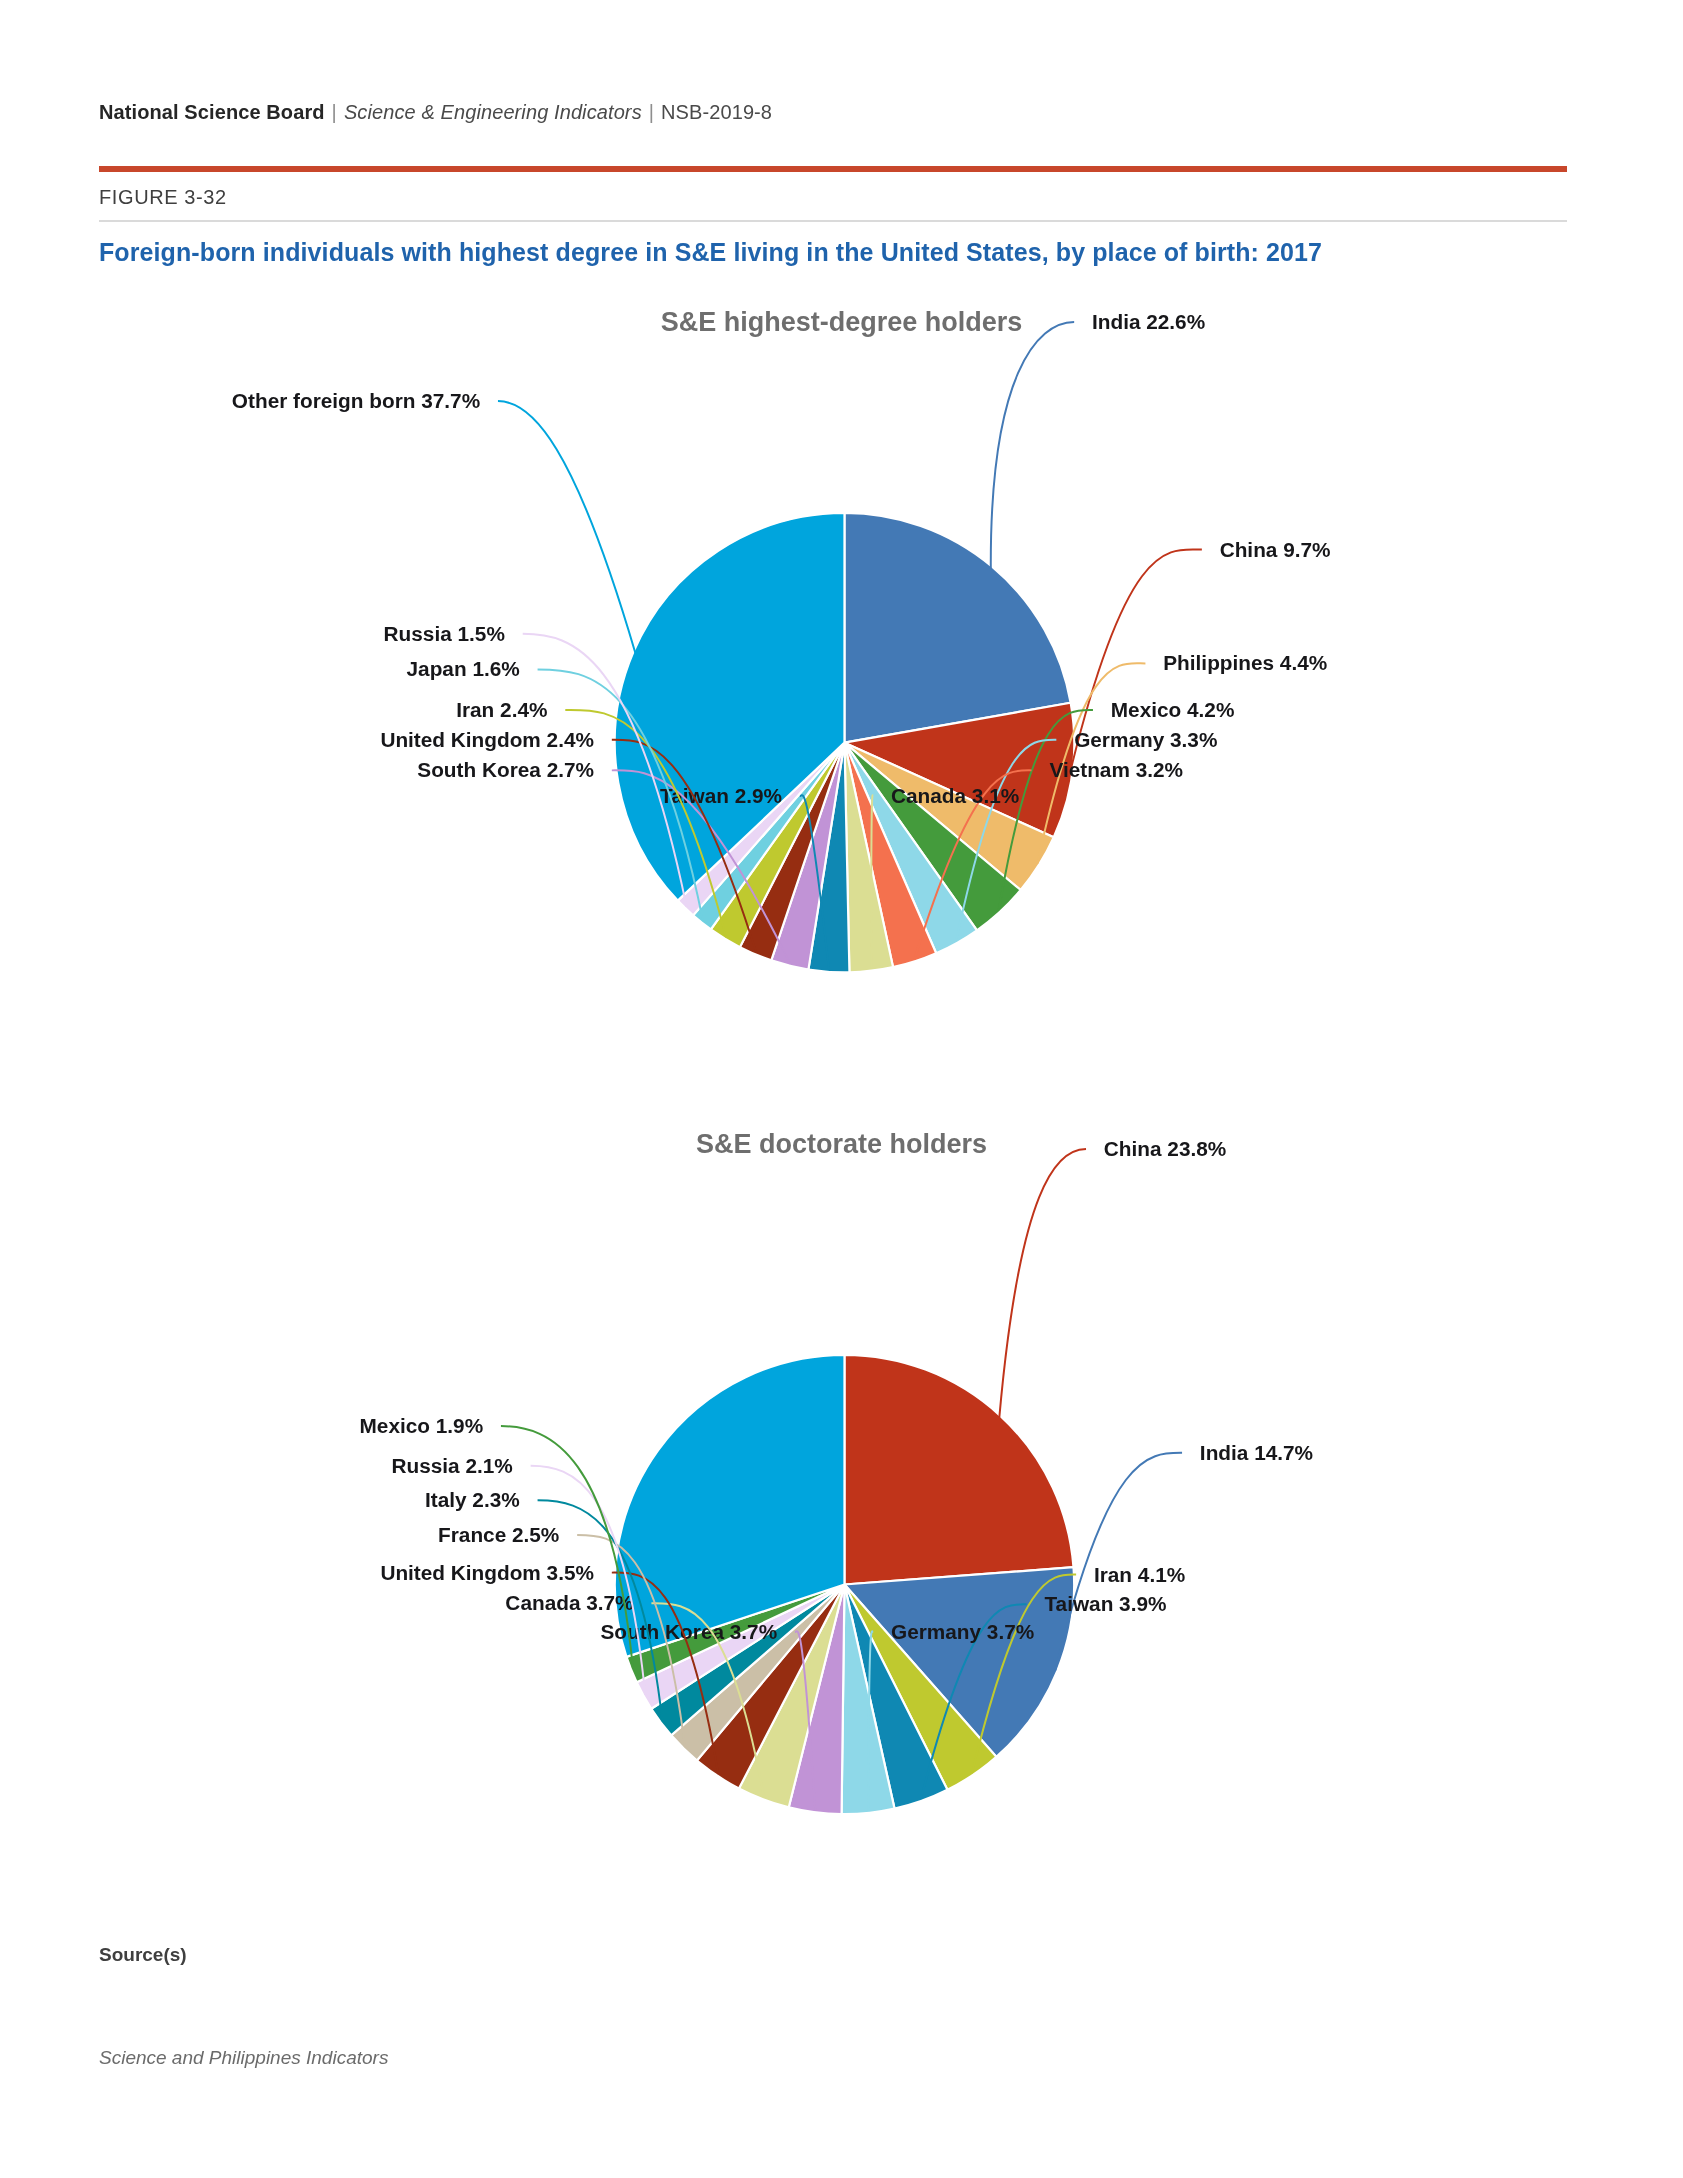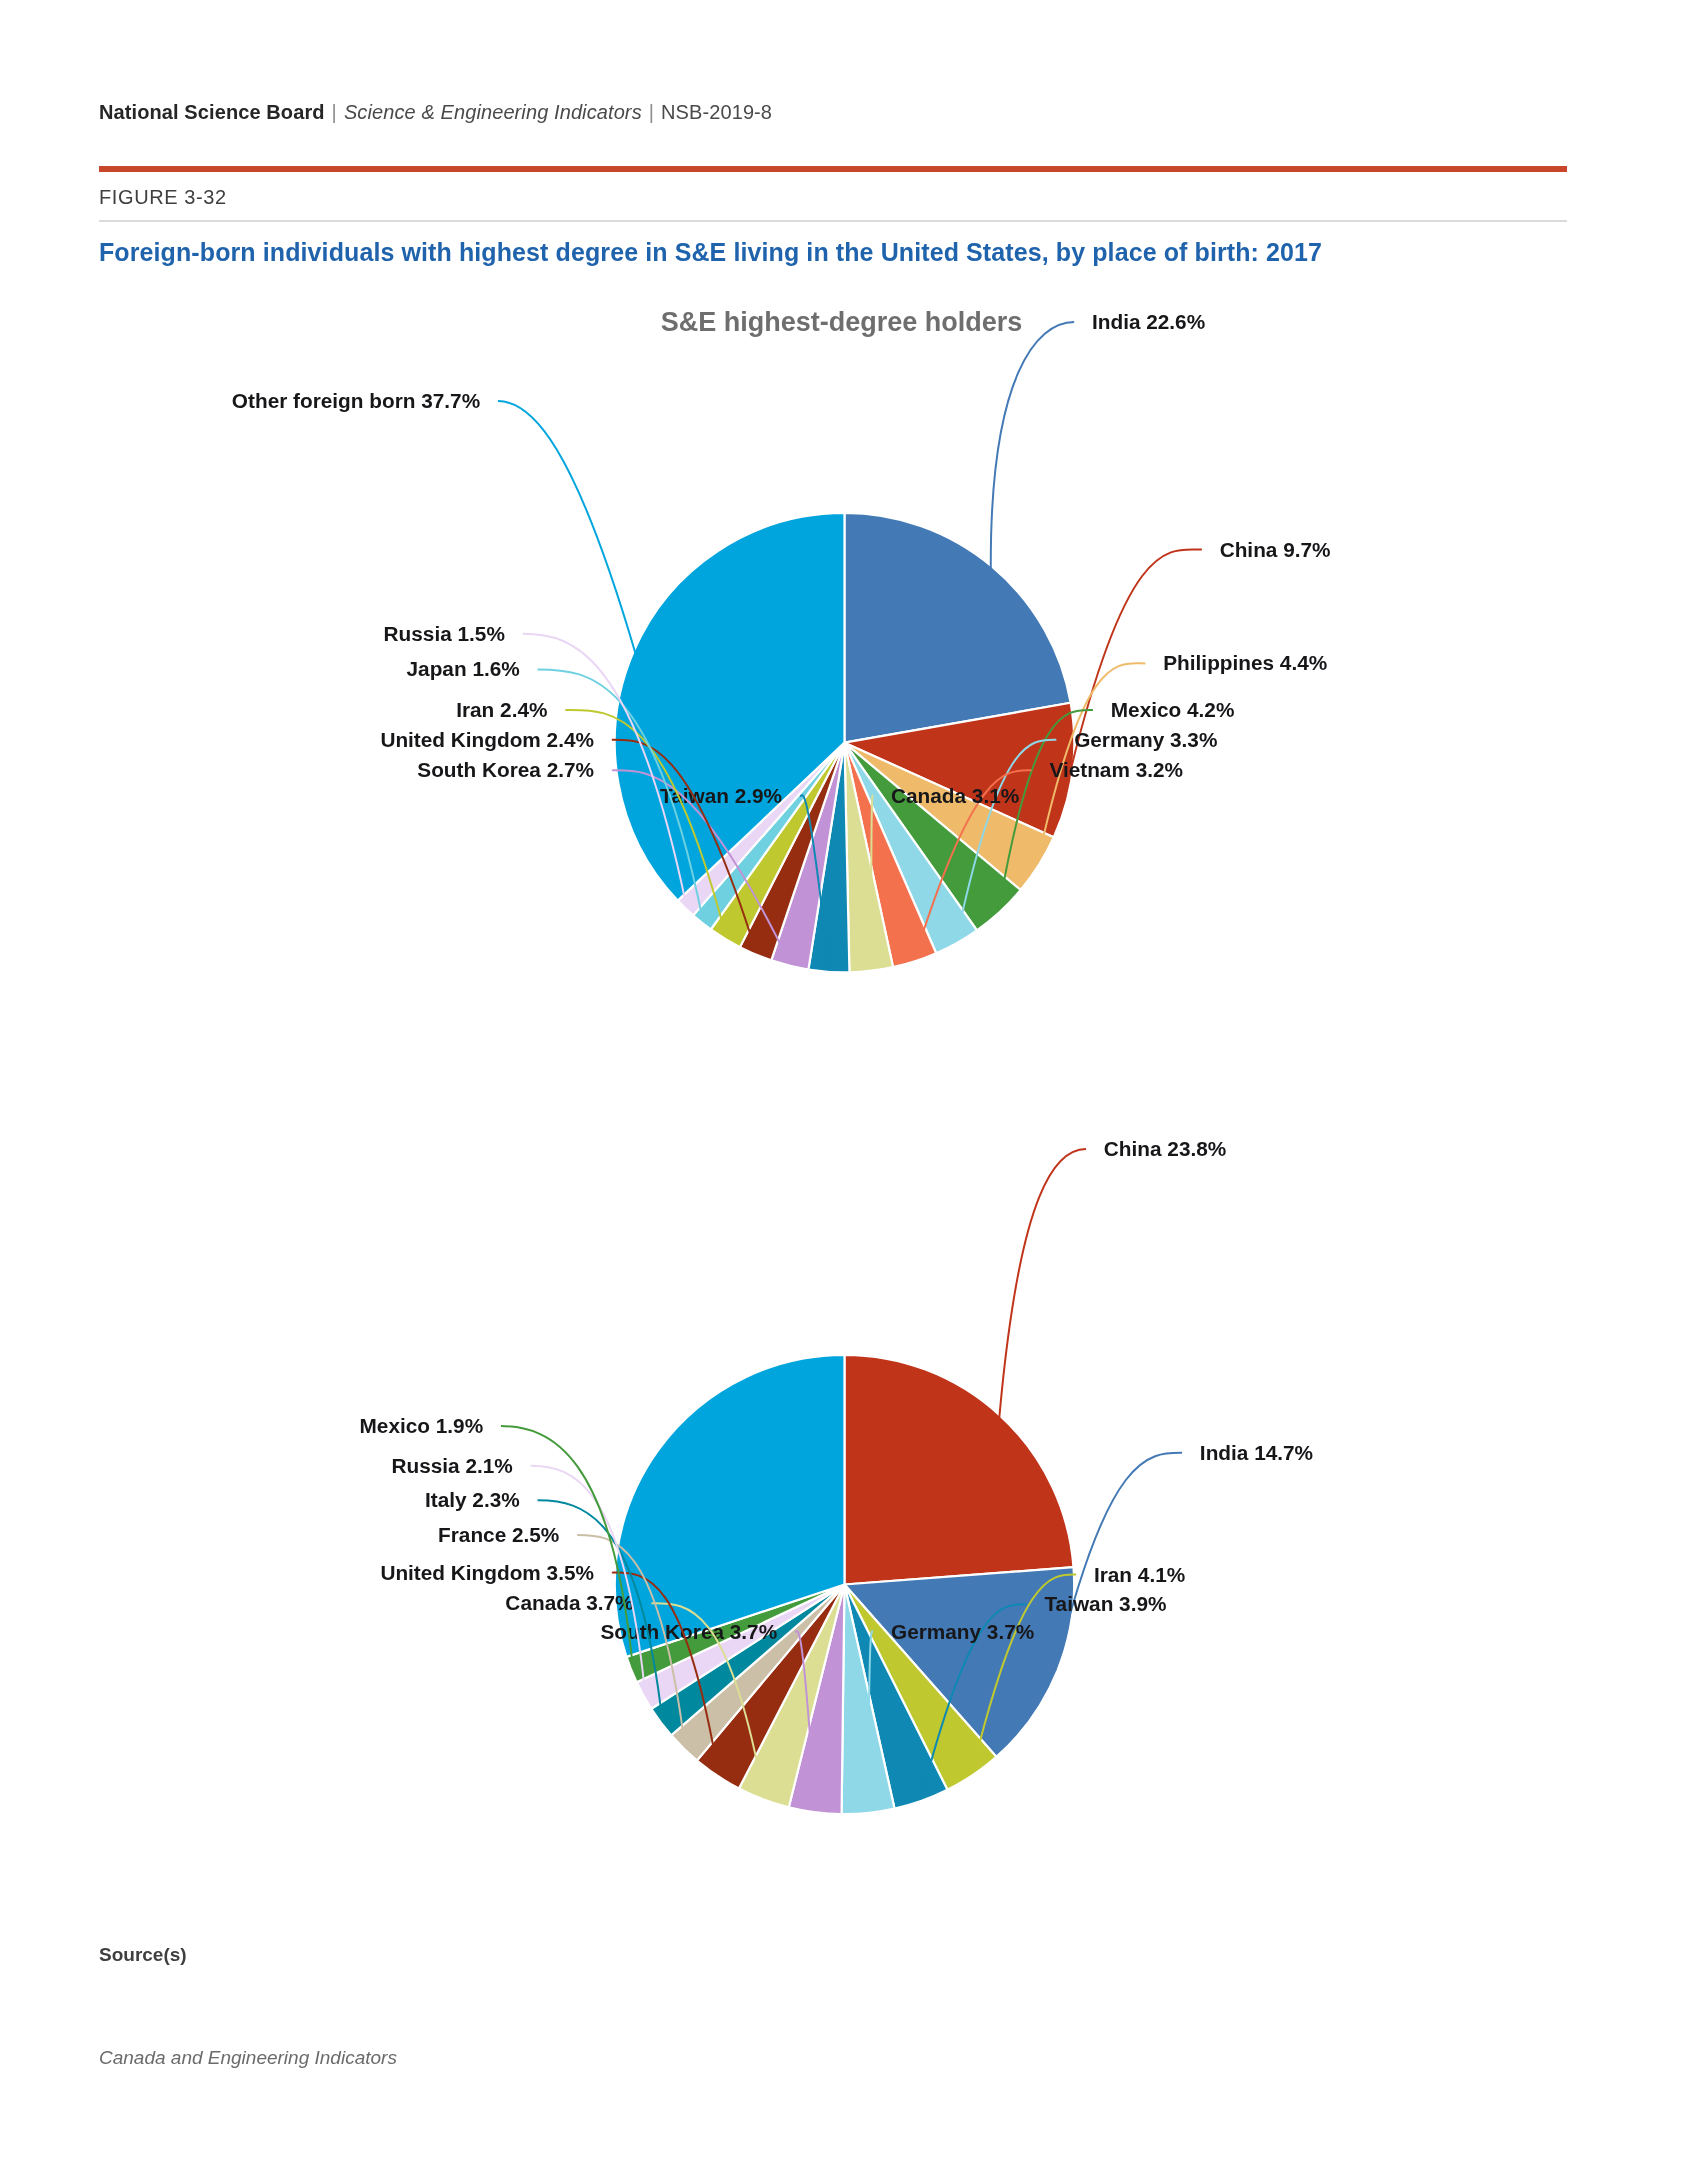--- a/index.html
+++ b/index.html
@@ -150,20 +150,21 @@
         <path d="M 710.1 620.2 C 660 372, 595.6 366, 543 366" fill="none" stroke="#6fd0e0" stroke-width="2"></path>
         <text x="525" y="373" text-anchor="end" class="lbl">Japan 1.6%</text>
         <path d="M 693.5 605.7 C 640 348, 578.4 330, 528 330" fill="none" stroke="#ead6f5" stroke-width="2"></path>
         <text x="510" y="337" text-anchor="end" class="lbl">Russia 1.5%</text>
         <path d="M 641.7 349.1 C 580 140, 537.6 95, 503 95" fill="none" stroke="#00a5dd" stroke-width="2"></path>
         <text x="485" y="102" text-anchor="end" class="lbl">Other foreign born 37.7%</text>
       </svg>
   </div>
 
   <div class="chart-block" style="top:1129px;height:812px;">
+    <div class="chart-title" style="top:0px;">S&amp;E doctorate holders</div>
     <svg class="pie-svg" id="pie1" width="1683" height="812" viewBox="0 0 1700 820">
         <path d="M 853 460 L 853.00 228.00 A 232 232 0 0 1 1084.34 442.52 Z" fill="#c0341a" stroke="#ffffff" stroke-width="2.2"></path>
         <path d="M 853 460 L 1084.34 442.52 A 232 232 0 0 1 1006.42 634.03 Z" fill="#4379b5" stroke="#ffffff" stroke-width="2.2"></path>
         <path d="M 853 460 L 1006.42 634.03 A 232 232 0 0 1 957.02 667.37 Z" fill="#bfc92f" stroke="#ffffff" stroke-width="2.2"></path>
         <path d="M 853 460 L 957.02 667.37 A 232 232 0 0 1 903.61 686.41 Z" fill="#0f88b3" stroke="#ffffff" stroke-width="2.2"></path>
         <path d="M 853 460 L 903.61 686.41 A 232 232 0 0 1 850.08 691.98 Z" fill="#8ed8e8" stroke="#ffffff" stroke-width="2.2"></path>
         <path d="M 853 460 L 850.08 691.98 A 232 232 0 0 1 796.72 685.07 Z" fill="#c193d6" stroke="#ffffff" stroke-width="2.2"></path>
         <path d="M 853 460 L 796.72 685.07 A 232 232 0 0 1 746.38 666.05 Z" fill="#dbde93" stroke="#ffffff" stroke-width="2.2"></path>
         <path d="M 853 460 L 746.38 666.05 A 232 232 0 0 1 704.00 637.83 Z" fill="#962d11" stroke="#ffffff" stroke-width="2.2"></path>
         <path d="M 853 460 L 704.00 637.83 A 232 232 0 0 1 678.01 612.33 Z" fill="#cbbfa7" stroke="#ffffff" stroke-width="2.2"></path>
@@ -192,16 +193,16 @@
         <path d="M 669.1 598.1 C 645 388, 588.9 375, 543 375" fill="none" stroke="#00899e" stroke-width="2"></path>
         <text x="525" y="382" text-anchor="end" class="lbl">Italy 2.3%</text>
         <path d="M 651.8 571.4 C 630 357, 578.3 340, 536 340" fill="none" stroke="#ead6f5" stroke-width="2"></path>
         <text x="518" y="347" text-anchor="end" class="lbl">Russia 2.1%</text>
         <path d="M 639.4 545.3 C 618 328, 556.4 300, 506 300" fill="none" stroke="#449b3c" stroke-width="2"></path>
         <text x="488" y="307" text-anchor="end" class="lbl">Mexico 1.9%</text>
       </svg>
   </div>
 
   <div class="source-head">Source(s)</div>
-  <div class="source-foot">Canada and Engineering Indicators</div>
+  <div class="source-foot">Science and Philippines Indicators</div>
 
 </div>
 
 
 </body></html>

